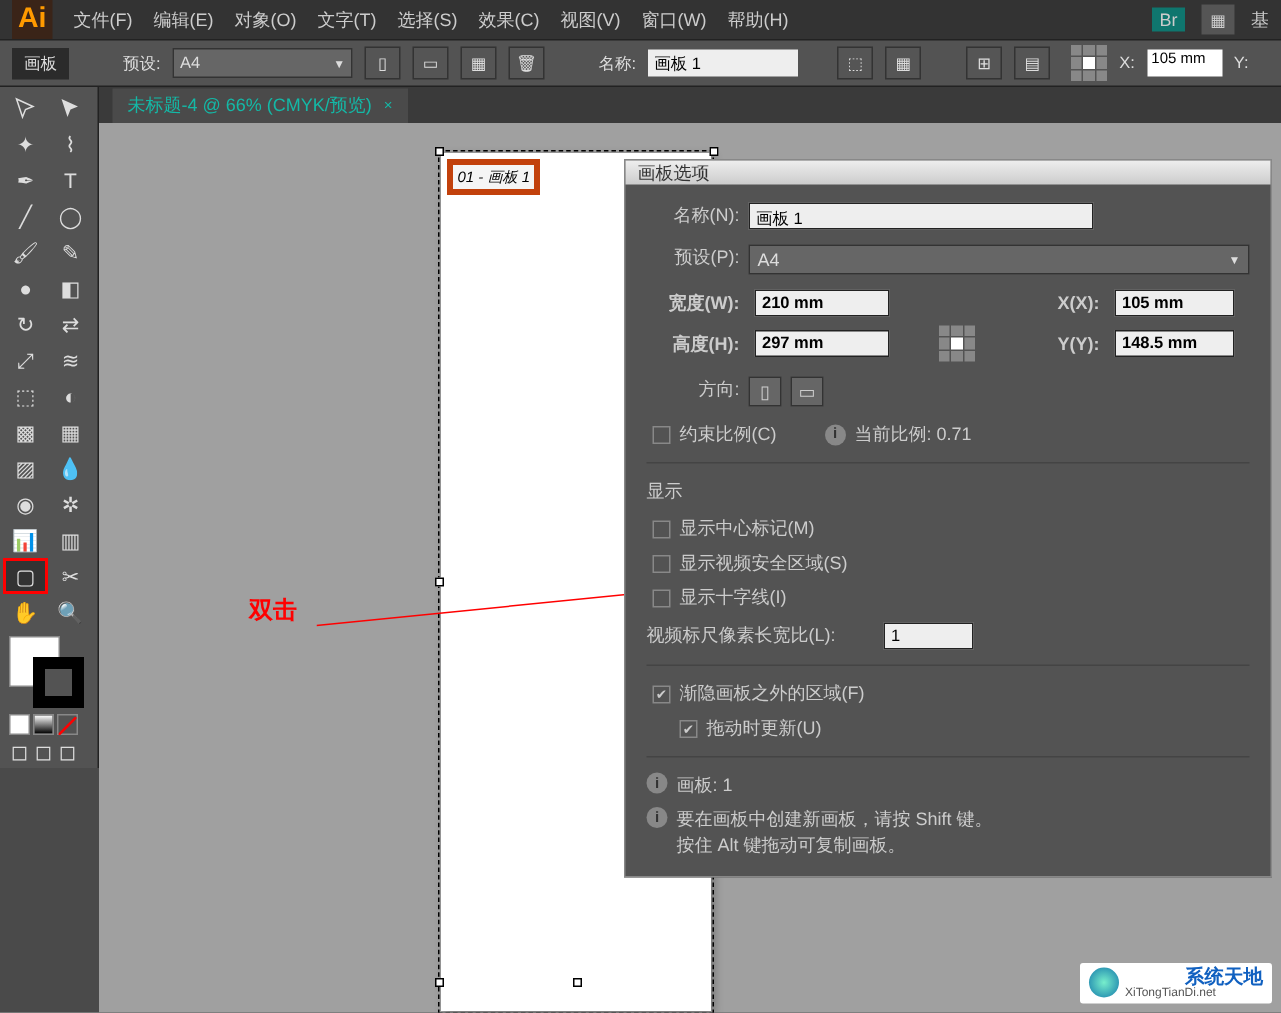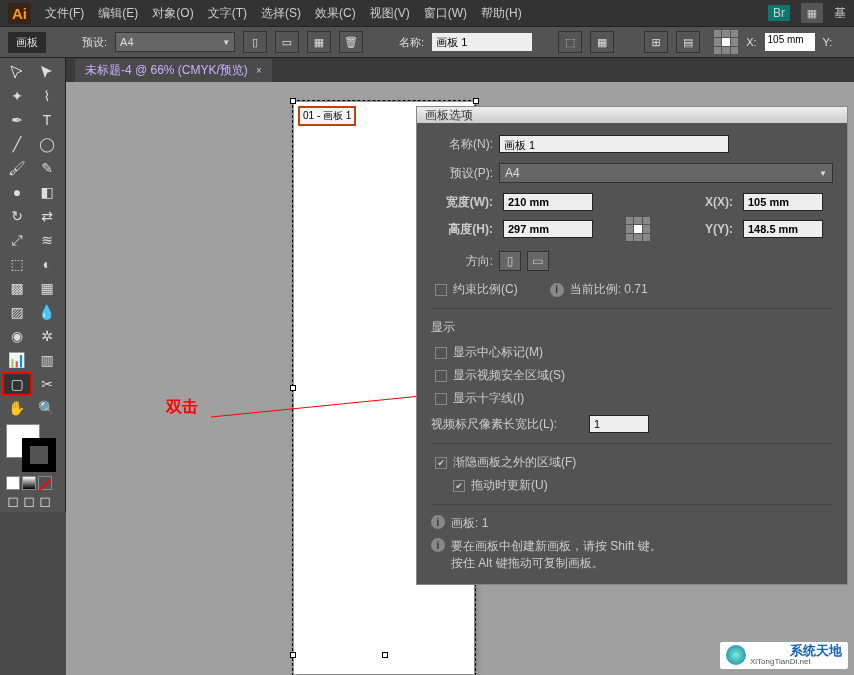--- a/index.html
+++ b/index.html
@@ -1,64 +1,64 @@
 <!DOCTYPE html>
 <html><head>
 <meta charset="utf-8">
 <style>
 * { margin: 0; padding: 0; box-sizing: border-box; font-family: "Microsoft YaHei", sans-serif; }
 body { background: #4a4a4a; width: 854px; height: 675px; overflow: hidden; position: relative; }
 
 
 .menubar { background: #333333; height: 26px; display: flex; align-items: center; padding: 0 8px; color: #ccc; font-size: 12px; gap: 14px; }
-.ai-logo { background: #3a2418; color: #ff9a00; font-weight: bold; padding: 2px 4px; font-size: 15px; }
+.ai-logo { background: #3a2418; color: #ff9a00; font-weight: bold; padding: 2px 4px; font-size: 19px; }
 .menubar-item { cursor: pointer; }
 .menubar-right { margin-left: auto; display: flex; gap: 10px; align-items: center;}
 .br-box { background: #0f766e; padding: 1px 5px; font-size: 12px; }
 
 
 .controlbar { background: #535353; height: 32px; display: flex; align-items: center; padding: 0 8px; color: #ddd; font-size: 11px; gap: 8px; border-top: 1px solid #222; border-bottom: 1px solid #222;}
 .ctrl-label-box { background: #2b2b2b; padding: 3px 8px; }
 .preset-select { background: #666; color: #ddd; width: 120px; height: 20px; border: 1px solid #333; display: flex; align-items: center; justify-content: space-between; padding: 0 4px;}
 .icon-btn { width: 24px; height: 22px; background: #555; border: 1px solid #333; display:inline-flex; align-items:center; justify-content:center; font-size: 11px;}
 .name-input { background: #eee; color: #000; padding: 2px 4px; width: 100px; height: 18px; font-size: 11px;}
 .coord-box { background: #fff; color: #000; width: 50px; height: 18px; font-size: 10px; padding: 1px 3px;}
 
 
-.tabbar { background: #3a3a3a; height: 24px; display: flex; align-items: center; padding: 0 40px 0 75px; color: #c4b5fd; font-size: 12px; }
+.tabbar { background: #3a3a3a; height: 24px; display: flex; align-items: center; padding: 0 40px 0 75px; color: #14b8a6; font-size: 12px; }
 .tab { background: #4a4a4a; padding: 3px 10px; display: flex; align-items: center; gap: 8px; }
 .tab-close { font-size: 10px; cursor: pointer; }
 
 
 .toolbar { position: absolute; left: 0; top: 58px; width: 66px; background: #535353; display: flex; flex-wrap: wrap; padding: 2px; gap: 0; border-right: 1px solid #222;}
 .tool { width: 30px; height: 24px; display: flex; align-items: center; justify-content: center; color: #ddd; font-size: 14px; border: 1px solid transparent; cursor: pointer; position: relative;}
 .tool.hl { border: 2px solid #ff0000; background: #333; }
 .tool svg { width: 16px; height: 16px; }
 
 .color-picker { width: 60px; height: 50px; position: relative; margin-top: 4px;}
 .cp-fill { position: absolute; width: 34px; height: 34px; background: #fff; border: 1px solid #888; top: 0; left: 4px;}
 .cp-stroke { position: absolute; width: 34px; height: 34px; background: #535353; border: 8px solid #000; top: 14px; left: 20px;}
 .swatch-row { display: flex; gap: 2px; padding: 2px 4px;}
 .sw { width: 14px; height: 14px; border: 1px solid #888;}
 
 
 .canvas { position: absolute; left: 66px; top: 82px; right: 0; bottom: 0; background: #a0a0a0; }
 .artboard { position: absolute; left: 228px; top: 20px; width: 180px; height: 572px; background: #fff; box-shadow: 2px 2px 6px rgba(0,0,0,0.3);}
 .ab-dash { position: absolute; left: 226px; top: 18px; width: 184px; height: 576px; border: 1px dashed #000;}
 .ab-handle { position: absolute; width: 6px; height: 6px; background: #fff; border: 1px solid #000;}
-.ab-label { position: absolute; left: 232px; top: 24px; background: #f5f5f5; border: 2px solid #c2410c; font-size: 10px; padding: 1px 3px;}
+.ab-label { position: absolute; left: 232px; top: 24px; background: #f5f5f5; border: 4px solid #c2410c; font-size: 10px; padding: 1px 3px; font-style: italic;}
 
 .annotation { position: absolute; color: #ff0000; font-size: 16px; font-weight: bold; left: 100px; top: 315px;}
 .arrow-line { position: absolute; left: 145px; top: 310px; width: 260px; height: 30px; }
 
 
 .dialog { position: absolute; left: 416px; top: 106px; width: 432px; background: #535353; border: 1px solid #888; }
 .dlg-titlebar { background: linear-gradient(#eee, #ccc); height: 16px; display: flex; align-items: center; padding: 0 8px; font-size: 12px; color: #333;}
 .dlg-body { padding: 12px 14px; color: #ccc; font-size: 12px;}
-.dlg-row { display: flex; align-items: center; margin-bottom: 10px; gap: 6px;}
+.dlg-row { display: flex; align-items: flex-start; margin-bottom: 10px; gap: 6px;}
 .dlg-lbl { width: 62px; text-align: right;}
 .dlg-input { background: #eee; color: #000; padding: 2px 4px; font-size: 11px; height: 18px; border: 1px solid #222;}
 .dlg-select { background: #666; color: #ddd; border: 1px solid #333; height: 20px; flex: 1; display: flex; align-items: center; justify-content: space-between; padding: 0 5px;}
 .dlg-grid { display: grid; grid-template-columns: 62px 90px 70px 50px 80px; gap: 6px 10px; align-items: center; margin-bottom: 10px; font-weight: bold;}
 .dlg-grid .lab { text-align: right;}
 .orient-btn { width: 22px; height: 20px; background: #666; border: 1px solid #333; display:inline-flex; align-items:center; justify-content:center;}
 .dlg-sep { border-top: 1px solid #444; margin: 10px 0;}
 .dlg-subhead { margin-bottom: 8px;}
 .chk-row { display: flex; align-items: center; gap: 6px; margin-bottom: 6px; padding-left: 4px;}
 .chk { width: 12px; height: 12px; border: 1px solid #888; display: inline-flex; align-items: center; justify-content: center; font-size: 9px; color: #ccc;}

